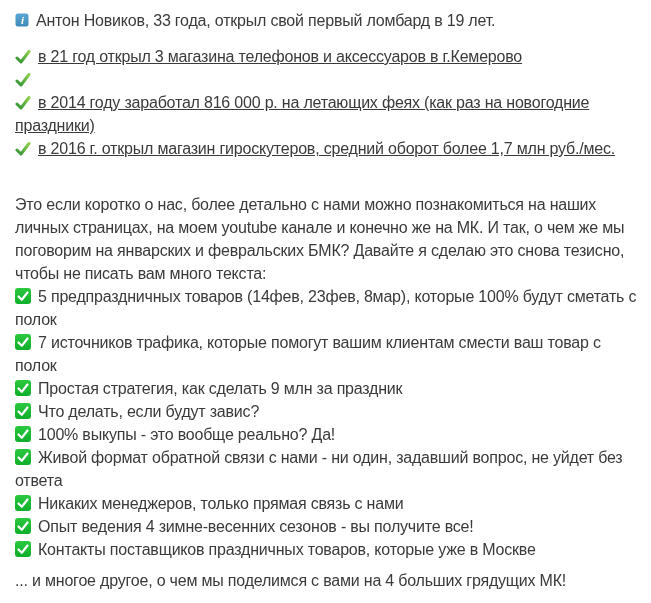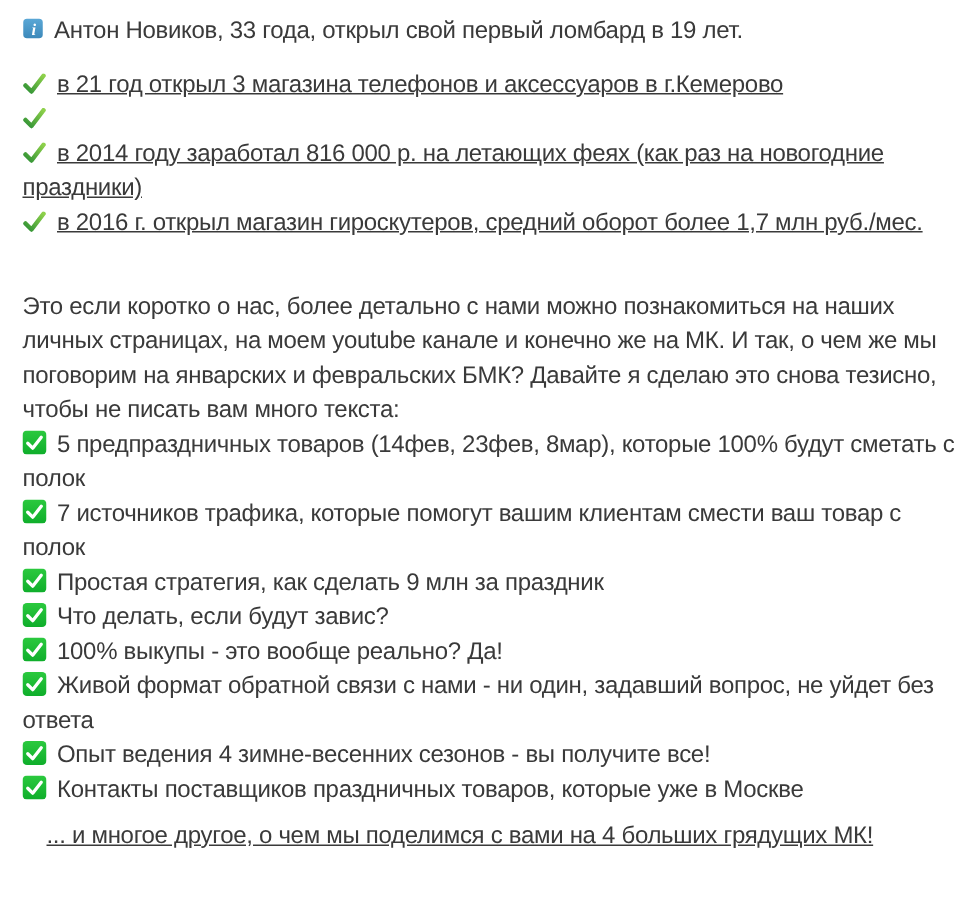--- a/index.html
+++ b/index.html
@@ -19,21 +19,21 @@
   .icon {
     vertical-align: -2px;
     margin-right: 7px;
     display: inline-block;
   }
   .intro { margin: 0; }
   .intro .icon { vertical-align: -1px; }
   .list.achievements { margin-top: 13px; text-decoration: underline; }
   .paragraph { margin: 33px 0 0 0; }
   .list.topics { }
-  .footer { margin: 8px 0 0 16px; text-decoration: underline; }
+  .footer { margin: 8px 0 0 0; }
   .row { display: block; }
   .defs-holder { position: absolute; width: 0; height: 0; overflow: hidden; }
 </style>
 </head>
 <body>
 
 <div class="page">
 
   <svg class="defs-holder" aria-hidden="true">
     <defs>
@@ -125,20 +125,26 @@
         </svg><span>100% выкупы - это вообще реально? Да!</span>
       </div>
 
       <div class="row item">
         <svg class="icon" width="16" height="16" viewBox="0 0 16 16">
           <rect x="0" y="0" width="16" height="16" rx="3" fill="url(#gradBox)"></rect>
           <polyline points="3.5,8.5 6.8,11.8 12.5,4.5" fill="none" stroke="#ffffff" stroke-width="2.2" stroke-linecap="round" stroke-linejoin="round"></polyline>
         </svg><span>Живой формат обратной связи с нами - ни один, задавший вопрос, не уйдет без ответа</span>
       </div>
 
+      <div class="row item">
+        <svg class="icon" width="16" height="16" viewBox="0 0 16 16">
+          <rect x="0" y="0" width="16" height="16" rx="3" fill="url(#gradBox)"></rect>
+          <polyline points="3.5,8.5 6.8,11.8 12.5,4.5" fill="none" stroke="#ffffff" stroke-width="2.2" stroke-linecap="round" stroke-linejoin="round"></polyline>
+        </svg><span>Никаких менеджеров, только прямая связь с нами</span>
+      </div>
 
       <div class="row item">
         <svg class="icon" width="16" height="16" viewBox="0 0 16 16">
           <rect x="0" y="0" width="16" height="16" rx="3" fill="url(#gradBox)"></rect>
           <polyline points="3.5,8.5 6.8,11.8 12.5,4.5" fill="none" stroke="#ffffff" stroke-width="2.2" stroke-linecap="round" stroke-linejoin="round"></polyline>
         </svg><span>Опыт ведения 4 зимне-весенних сезонов - вы получите все!</span>
       </div>
 
       <div class="row item">
         <svg class="icon" width="16" height="16" viewBox="0 0 16 16">

